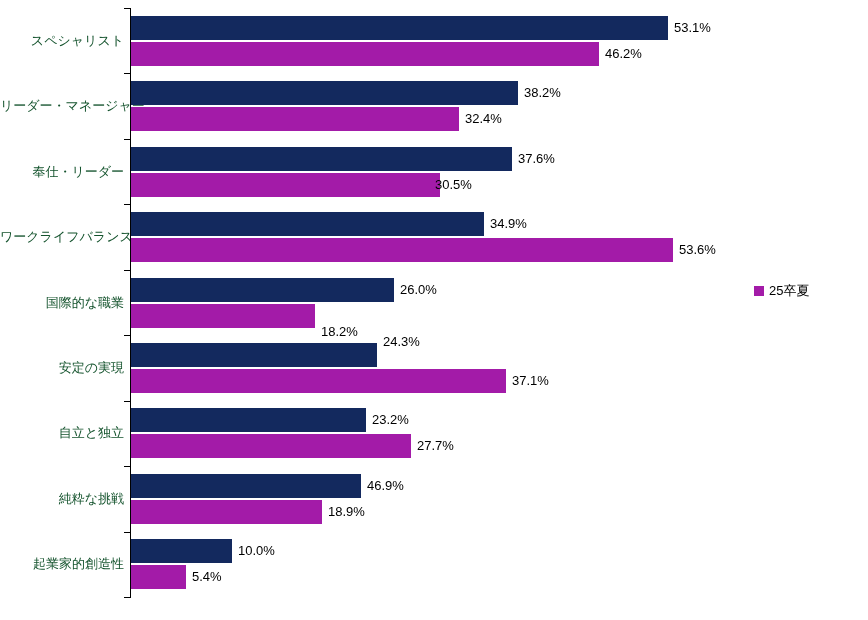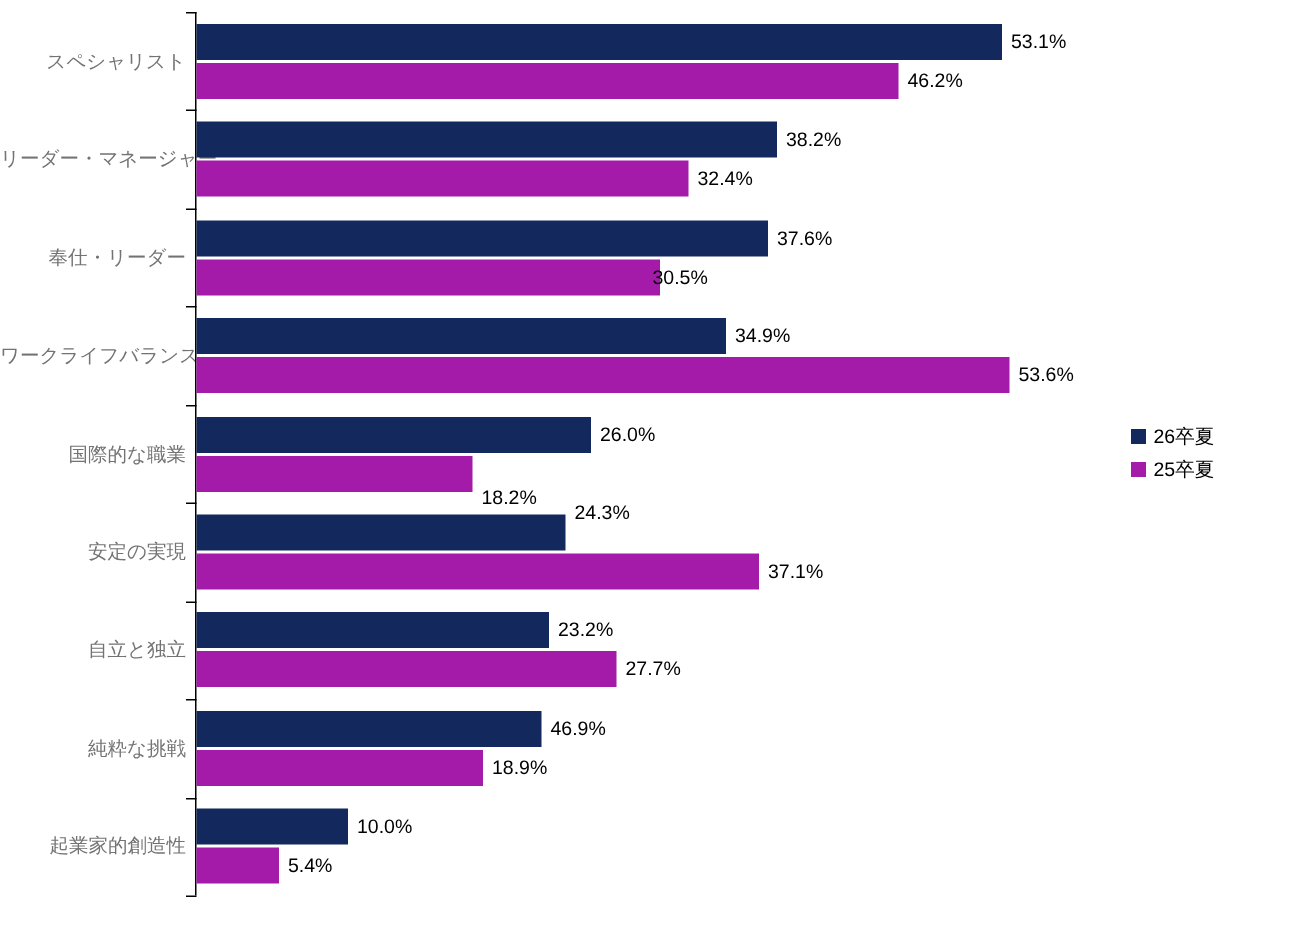--- a/index.html
+++ b/index.html
@@ -30,21 +30,21 @@
     top: 8px;
     width: 124px;
     height: 589px;
   }
   .cat-label {
     position: absolute;
     right: 0;
     width: 124px;
     text-align: right;
     font-size: 13px;
-    color: #737373;
+    color: #14532d;
     line-height: 14px;
     white-space: nowrap;
     letter-spacing: 0px;
   }
 
   
   .axis-line {
     position: absolute;
     left: 130px;
     top: 8px;
@@ -175,22 +175,18 @@
       <div class="bar s1" style="left: 0px; top: 500px; width: 191px;"></div>
       <div class="bar-value" style="left: 197px; top: 500px;">18.9%</div>
       <div class="bar s0" style="left: 0px; top: 539px; width: 101px;"></div>
       <div class="bar-value" style="left: 107px; top: 539px;">10.0%</div>
       <div class="bar s1" style="left: 0px; top: 565px; width: 55px;"></div>
       <div class="bar-value" style="left: 61px; top: 565px;">5.4%</div>
     </div>
 
   <div class="legend">
       <div class="legend-item">
-        <span class="legend-swatch s0"></span>
-        <span class="legend-text">26卒夏</span>
-      </div>
-      <div class="legend-item">
         <span class="legend-swatch s1"></span>
         <span class="legend-text">25卒夏</span>
       </div>
     </div>
 
 </div>
 
 </body></html>

